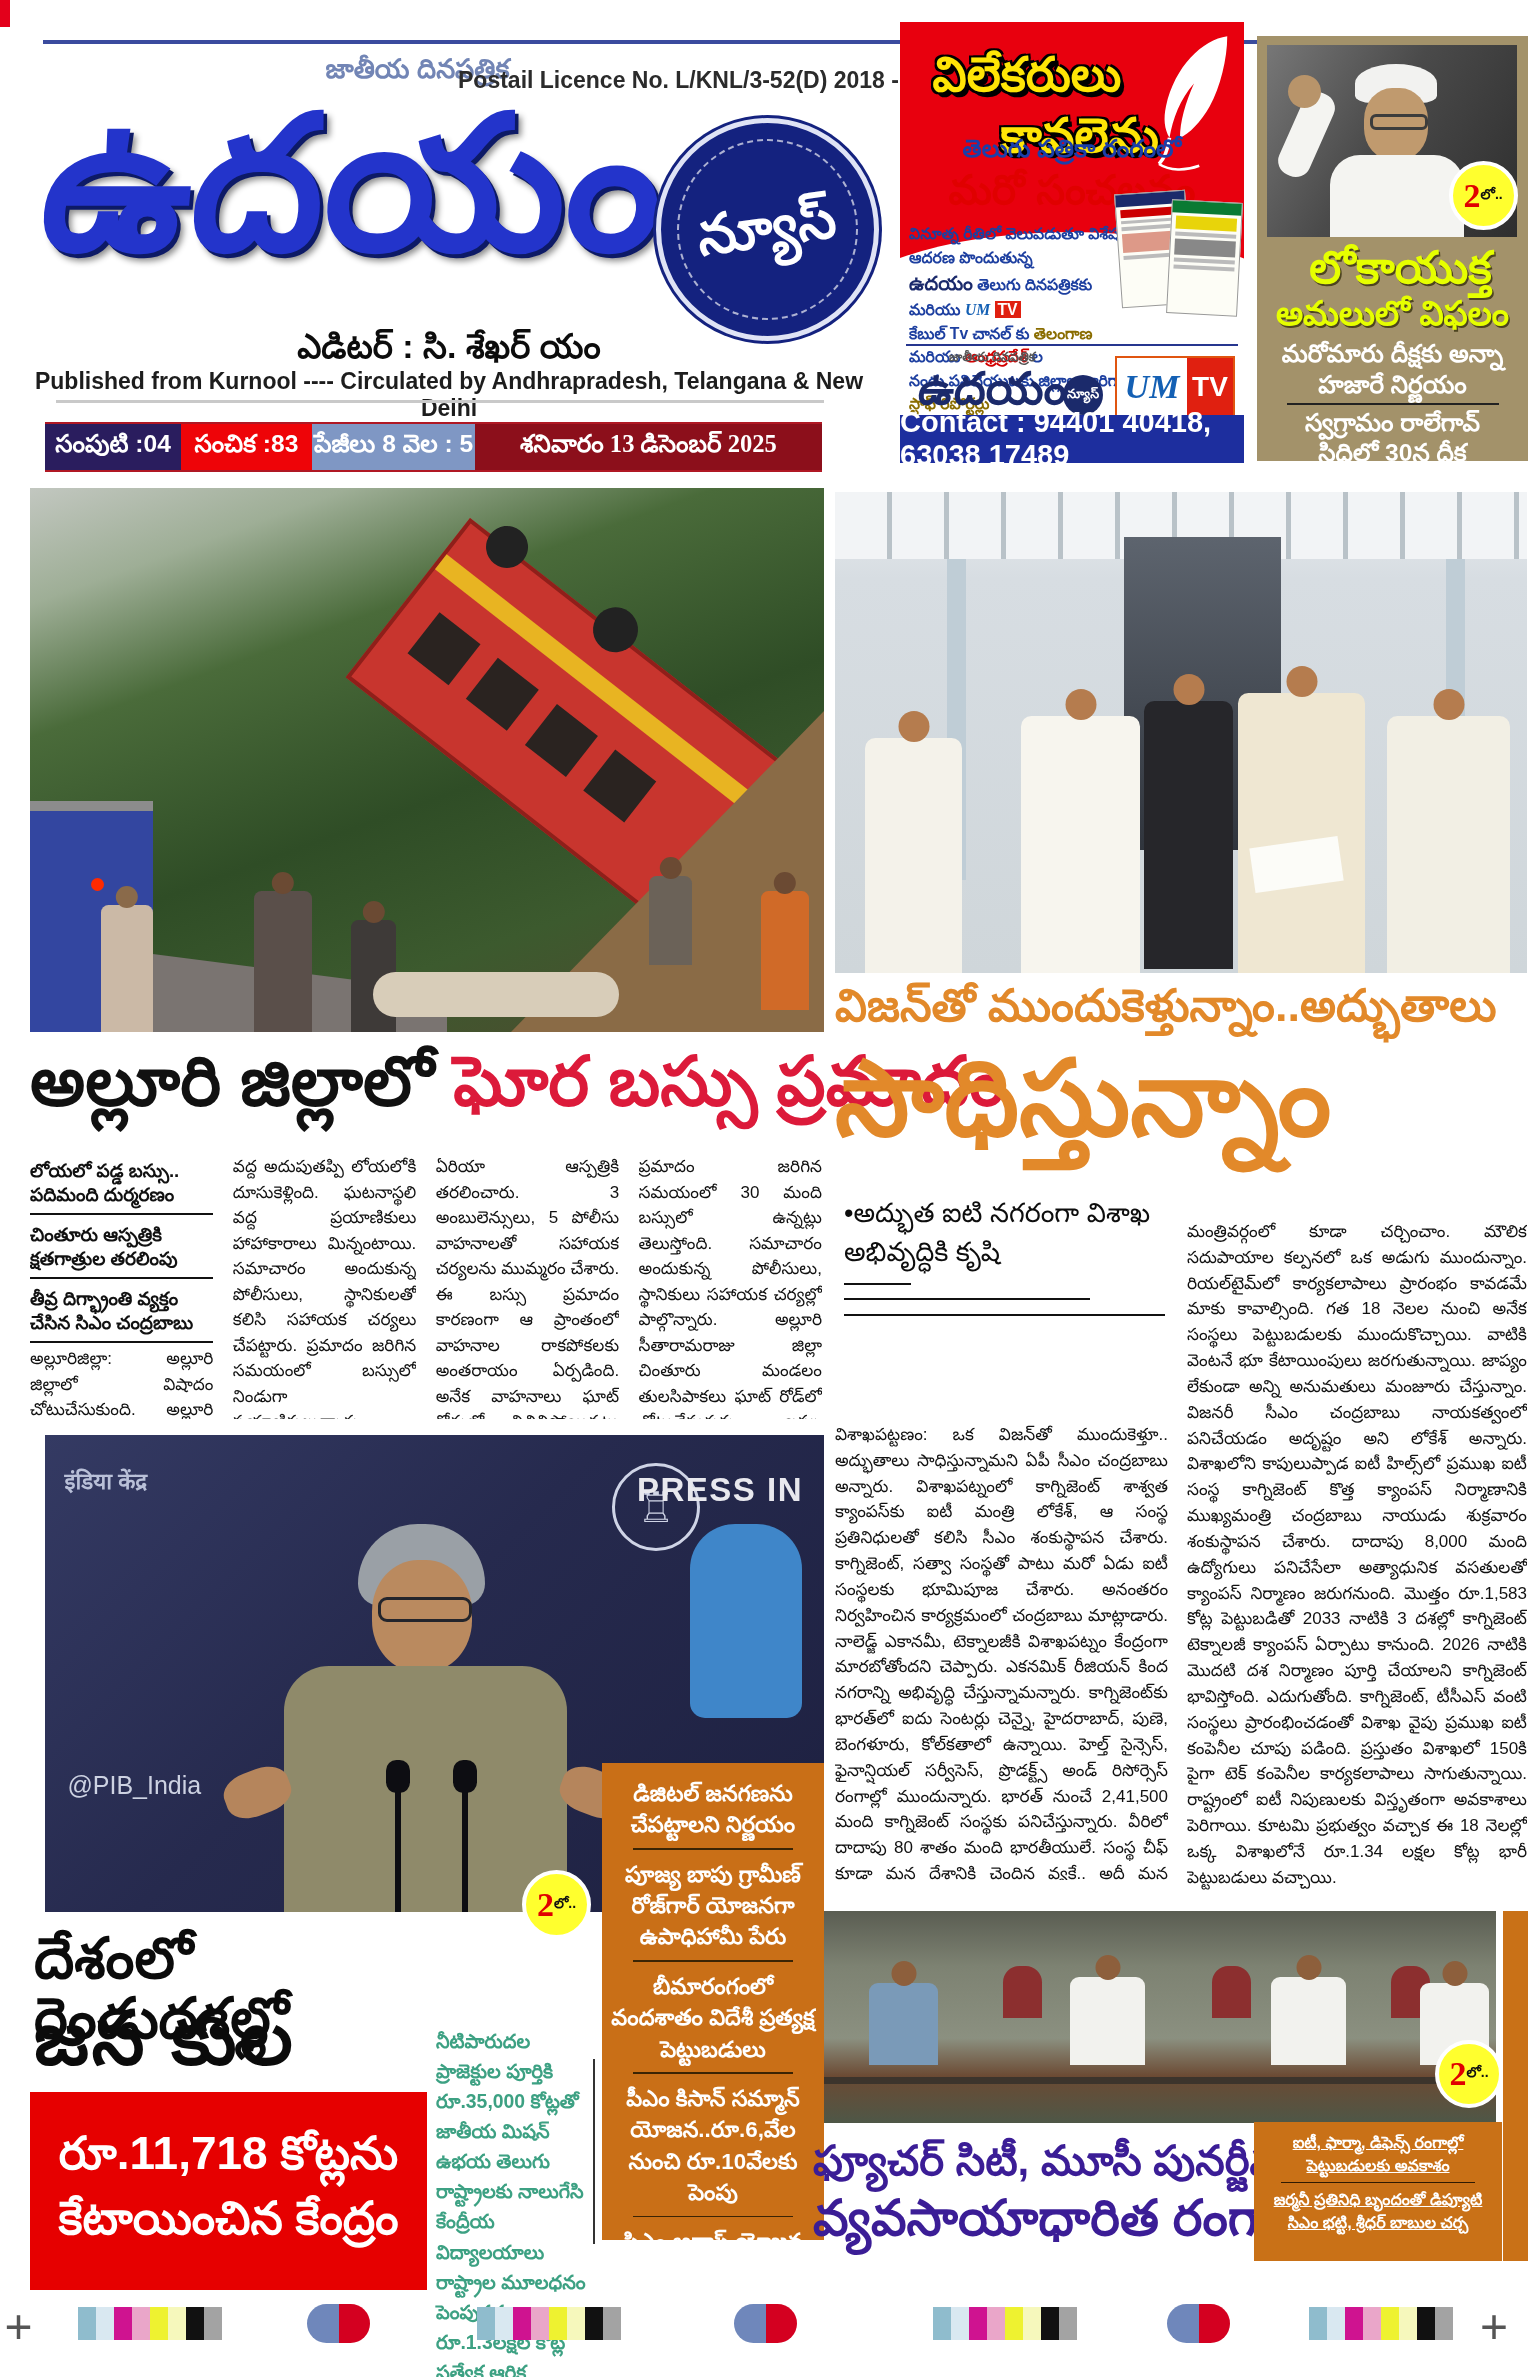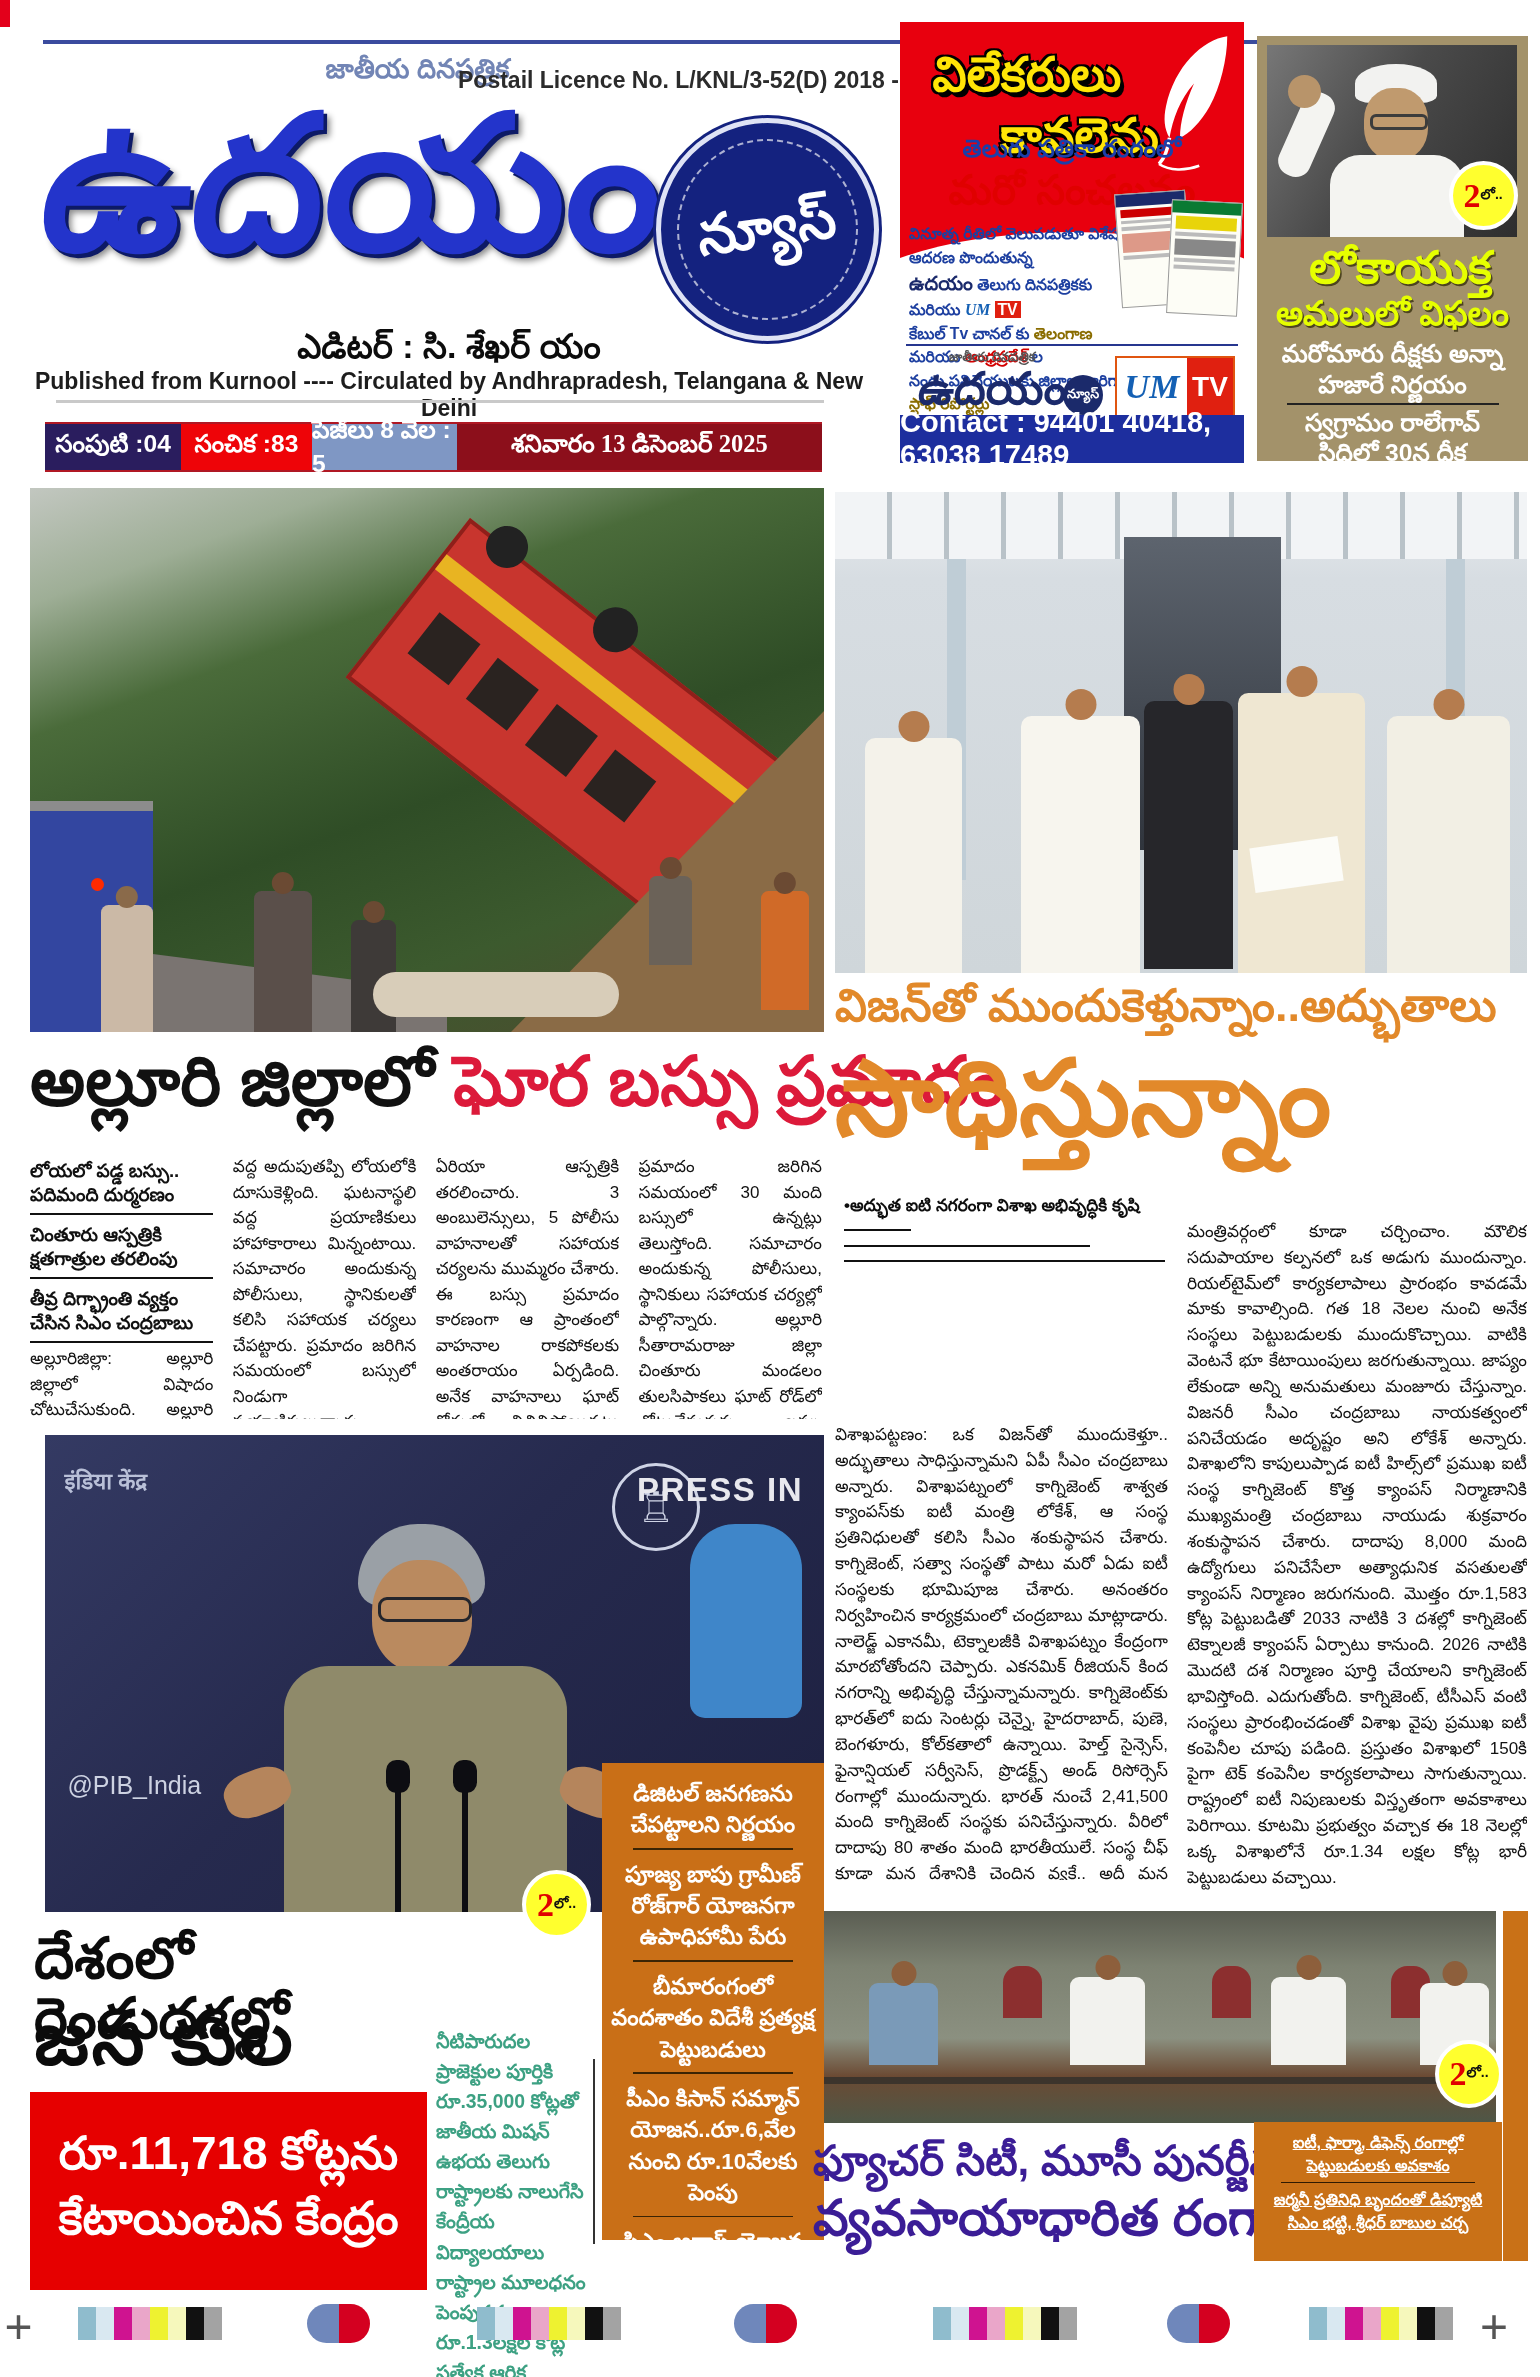--- a/index.html
+++ b/index.html
@@ -23,21 +23,21 @@
             font-weight:bold;transform:rotate(-8deg);}
   .editor{left:26px;top:327px;width:846px;font-size:34px;font-weight:bold;color:#0c0c0c;text-align:center;}
   .published{left:26px;top:368px;width:846px;font-size:23px;font-weight:bold;color:#1d1d1d;text-align:center;}
   .pub-rule{left:56px;top:400px;width:768px;height:3px;background:#c9c9c9;}
 
   .infobar{left:45px;top:422px;width:777px;height:46px;background:#8c0f1b;display:flex;
            border-top:2.2px solid #b01824;border-bottom:2.2px solid #b01824;}
   .infobar>div{display:flex;align-items:center;justify-content:center;color:#fff;font-weight:bold;font-size:24.6px;}
   .seg-vol{width:136px;background:#2a1d5e;}
   .seg-issue{width:131px;background:#ee0408;}
-  .seg-pages{width:145px;background:#7f97c4;}
+  .seg-pages{width:163px;background:#7f97c4;}
   .seg-date{flex:1;background:#8c0f1b;font-size:27px;font-family:"Liberation Serif",serif;}
 
   
   .recruit{left:900px;top:22px;width:344px;height:441px;background:#fff;overflow:hidden;}
   .recruit-red{position:absolute;left:0;top:0;width:100%;height:277px;background:#e8000e;}
   .recruit-curve{position:absolute;left:-67px;top:210px;width:477px;height:171px;background:#fff;border-radius:50%;}
   .r-title1{position:absolute;left:7.5px;top:25px;width:239px;text-align:center;font-size:48px;font-weight:bold;color:#ffe506;
             text-shadow:-2.2px -2.2px 0 #000,2.2px -2.2px 0 #000,-2.2px 2.2px 0 #000,2.2px 2.2px 0 #000,3.7px 4.5px 0 #000;}
   .r-title2{position:absolute;left:60px;top:86px;width:239px;text-align:center;font-size:48px;font-weight:bold;color:#ffe506;
             text-shadow:-2.2px -2.2px 0 #000,2.2px -2.2px 0 #000,-2.2px 2.2px 0 #000,2.2px 2.2px 0 #000,3.7px 4.5px 0 #000;}
@@ -132,21 +132,21 @@
   .bus-headline{left:30px;top:1042px;width:798px;font-size:69px;font-weight:bold;white-space:nowrap;}
   .red-part{color:#dc1a3a;}
   .bus-cols{left:30px;top:1154px;width:792px;height:265px;display:flex;gap:19.4px;}
   .bus-cols .col{flex:1;font-size:17px;line-height:1.5;overflow:hidden;}
   .deck{font-size:18.6px;font-weight:bold;line-height:1.3;padding:4.5px 0;}
   .deck-rule{height:2.2px;background:#111;margin:1.5px 0 3px 0;}
 
   .cm-kicker{left:835px;top:980px;width:701px;font-size:45px;font-weight:bold;color:#e2892a;white-space:nowrap;}
   .cm-big{left:835px;top:1038px;width:701px;font-size:106px;font-weight:bold;color:#e2892a;line-height:1.15;}
   .cm-bullets{left:844px;top:1194px;width:325px;}
-  .cm-bullets .bl{font-size:17px;font-weight:bold;line-height:1.45;color:#0d0d0d;}
+  .cm-bullets .bl{font-size:27px;font-weight:normal;line-height:1.45;color:#0d0d0d;}
   .bl-rule{height:2.2px;background:#111;margin:10.4px 0 13.4px 0;}
   .cm-col1{left:835px;top:1422px;width:333px;height:458px;font-size:17px;line-height:1.52;overflow:hidden;}
   .cm-col2{left:1187px;top:1179px;width:340px;height:699px;font-size:17px;line-height:1.52;overflow:hidden;margin-top:40px;}
 
   .census-h1{left:34px;top:1929px;width:406px;font-size:57px;font-weight:bold;line-height:1.05;color:#0b0b0b;}
   .census-h2{left:34px;top:1995px;width:406px;font-size:75px;font-weight:bold;letter-spacing:3px;color:#0b0b0b;}
   .redbox{left:30px;top:2092px;width:397px;height:198px;background:#e60000;color:#fff;text-align:center;
           display:flex;flex-direction:column;justify-content:center;gap:0;}
   .redbox div{font-size:46px;font-weight:bold;}
   .green-col{left:436px;top:2026px;width:151px;font-size:19.4px;line-height:1.55;color:#3da183;font-weight:bold;}

